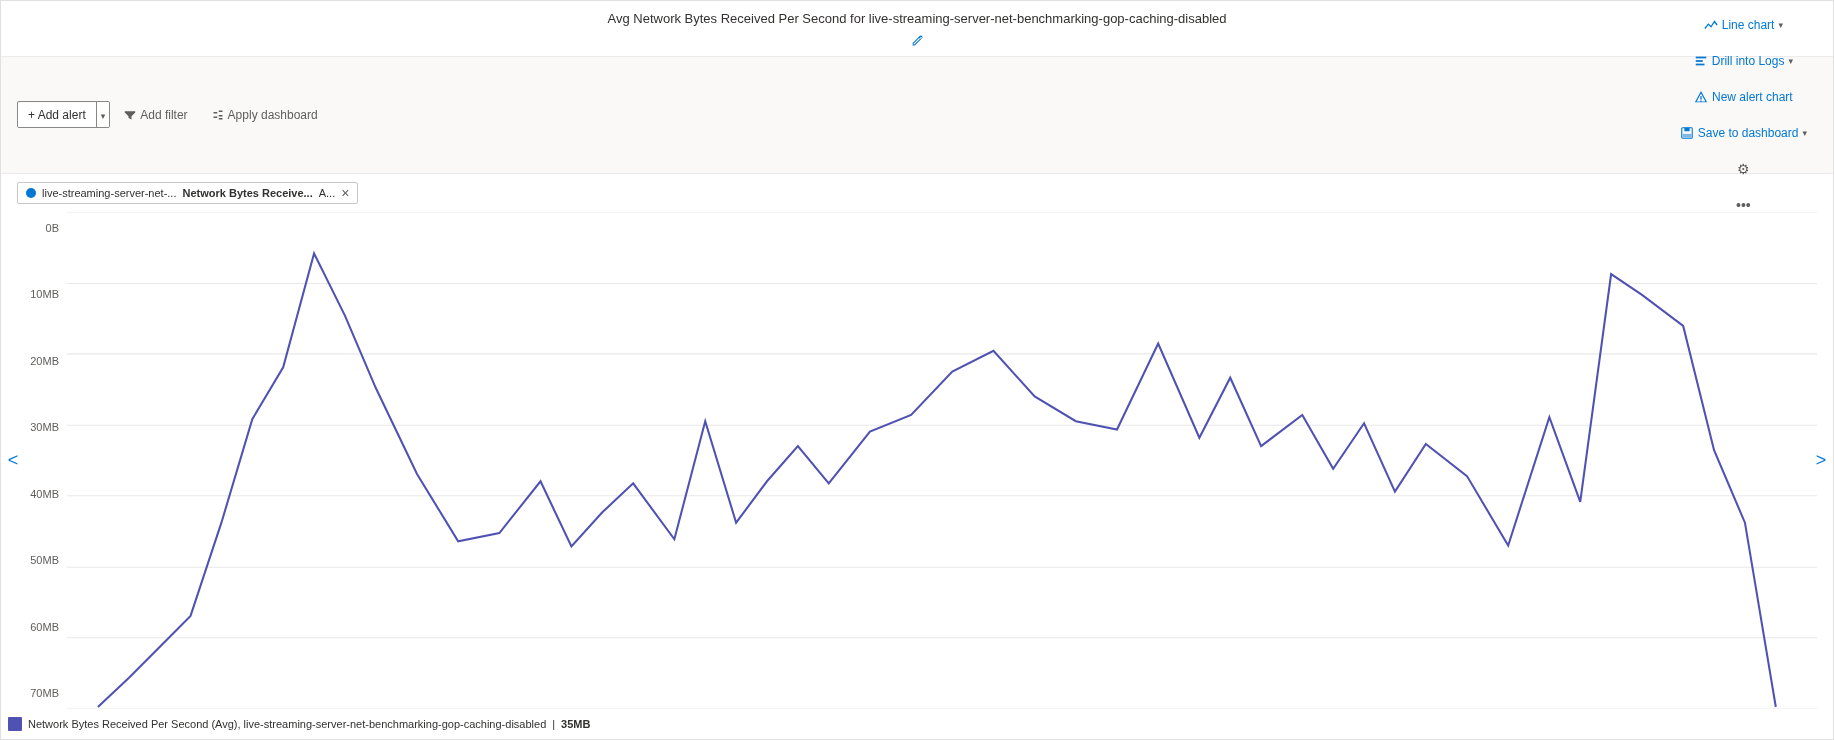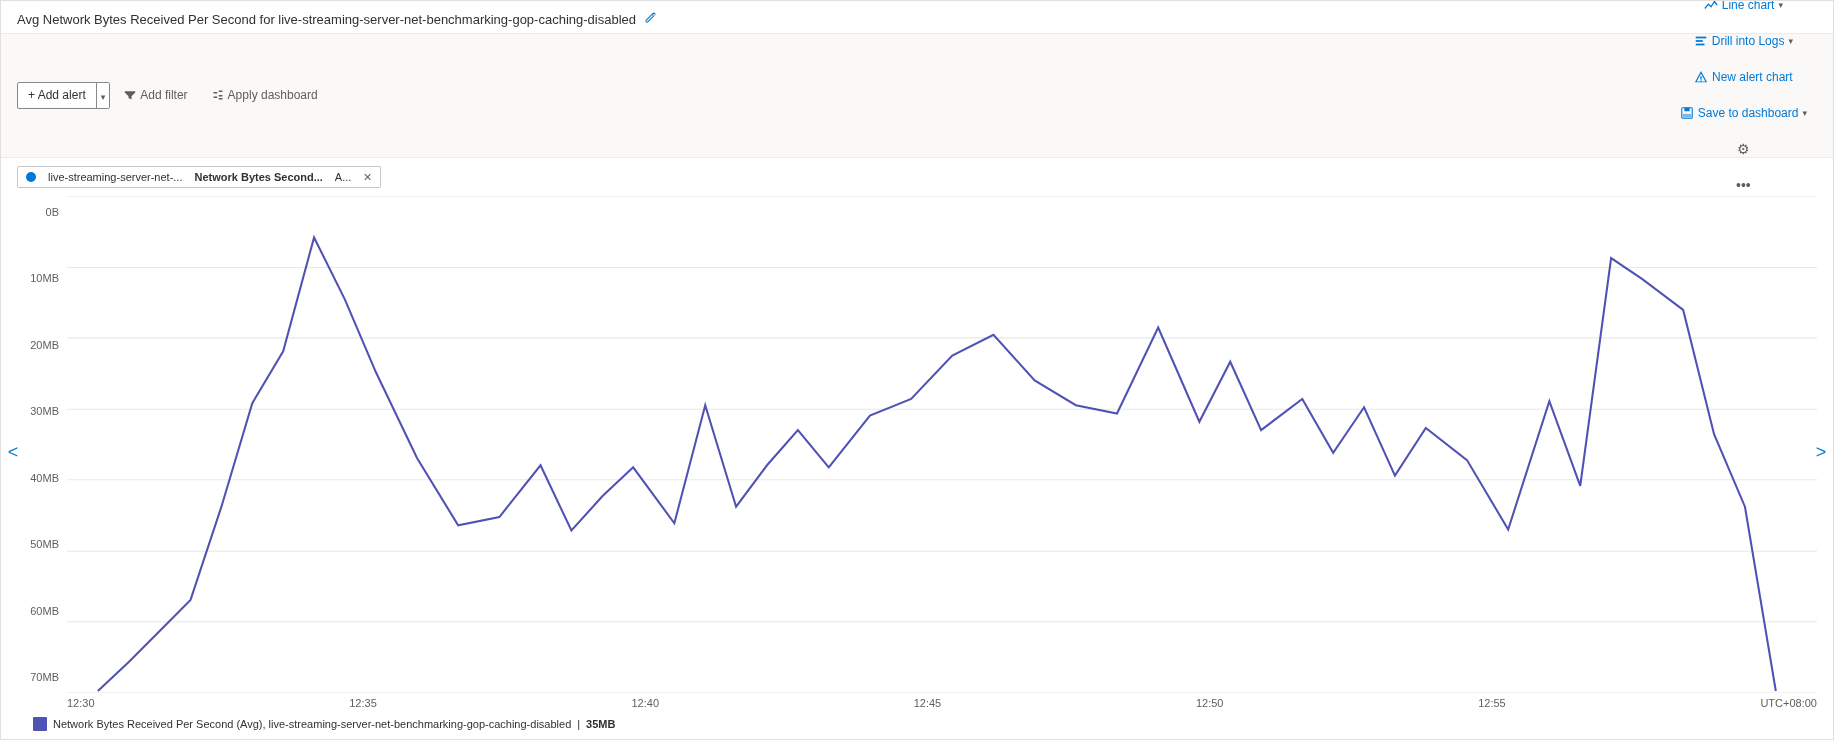--- a/index.html
+++ b/index.html
@@ -14,20 +14,21 @@
       border: 1px solid #e0e0e0;
       overflow: hidden;
     }
 
     .title-bar {
       padding: 10px 16px 6px 16px;
       display: flex;
       align-items: center;
       gap: 8px;
       border-bottom: none;
+      flex-direction: column;
     }
 
     .title-text {
       font-size: 13px;
       font-weight: 400;
       color: #323130;
     }
 
     .edit-icon {
       color: #0078d4;
@@ -121,21 +122,21 @@
       font-size: 9px;
       color: #605e5c;
     }
 
     .metric-pill {
       display: flex;
       align-items: center;
       border: 1px solid #c7c7c7;
       border-radius: 2px;
       padding: 3px 8px;
-      gap: 12px;
+      gap: 6px;
       background: #fff;
       font-size: 12px;
     }
 
     .metric-pill-dot {
       width: 10px;
       height: 10px;
       border-radius: 50%;
       background: #0078d4;
     }
@@ -211,21 +212,21 @@
 
     .x-axis {
       display: flex;
       justify-content: space-between;
       padding: 4px 0 0 50px;
       font-size: 11px;
       color: #605e5c;
     }
 
     .legend-bar {
-      padding: 8px 32px;
+      padding: 8px 7px;
       display: flex;
       align-items: center;
       gap: 6px;
       font-size: 11px;
       color: #323130;
     }
 
     .legend-color {
       width: 14px;
       height: 14px;
@@ -327,21 +328,21 @@
       <span class="gear-icon">⚙</span>
 
       <span class="more-icon">•••</span>
     </div>
   </div>
 
   <div class="metrics-bar">
     <div class="metric-pill">
       <span class="metric-pill-dot"></span>
       <span style="font-size:11px;color:#323130;">live-streaming-server-net-...</span>
-      <span style="font-size:11px;font-weight:600;color:#323130;">Network Bytes Second...</span>
+      <span style="font-size:11px;font-weight:600;color:#323130;">Network Bytes Receive...</span>
       <span style="font-size:11px;color:#323130;">A...</span>
       <span class="metric-pill-close">×</span>
     </div>
   </div>
 
   <div class="chart-area" style="position:relative;">
 
     <button class="nav-arrow nav-arrow-left">
       <span>&lt;</span>
     </button>
@@ -422,29 +423,20 @@
               1530,80
               1570,110
               1600,230
               1630,300
               1660,478
             "></polyline>
         </svg>
       </div>
     </div>
 
-    <div class="x-axis">
-      <span>12:30</span>
-      <span>12:35</span>
-      <span>12:40</span>
-      <span>12:45</span>
-      <span>12:50</span>
-      <span>12:55</span>
-      <span>UTC+08:00</span>
-    </div>
   </div>
 
   <div class="legend-bar">
     <div class="legend-color"></div>
     <span>Network Bytes Received Per Second (Avg), live-streaming-server-net-benchmarking-gop-caching-disabled</span>
     <span>|</span>
     <span class="legend-value">35MB</span>
   </div>
 
 </div>

